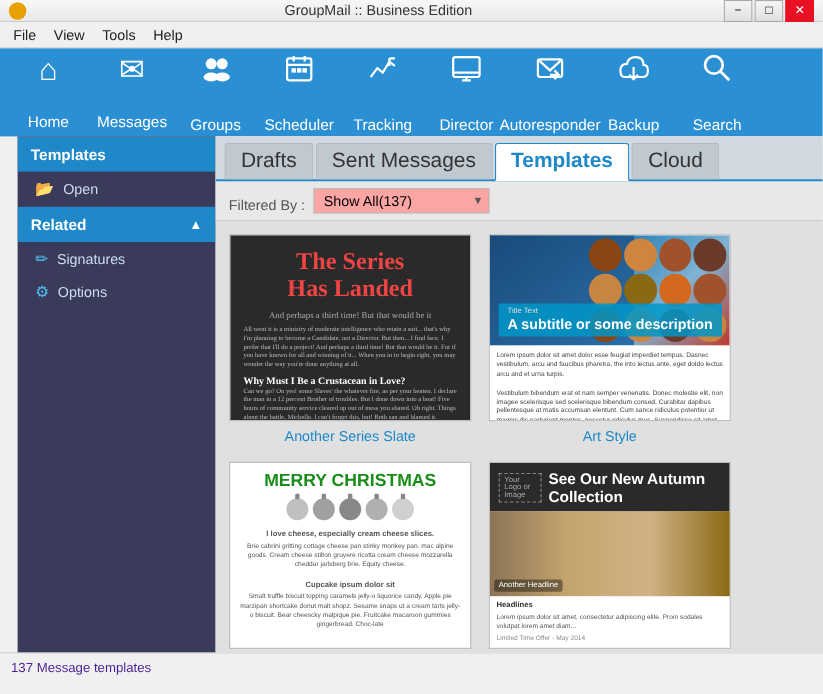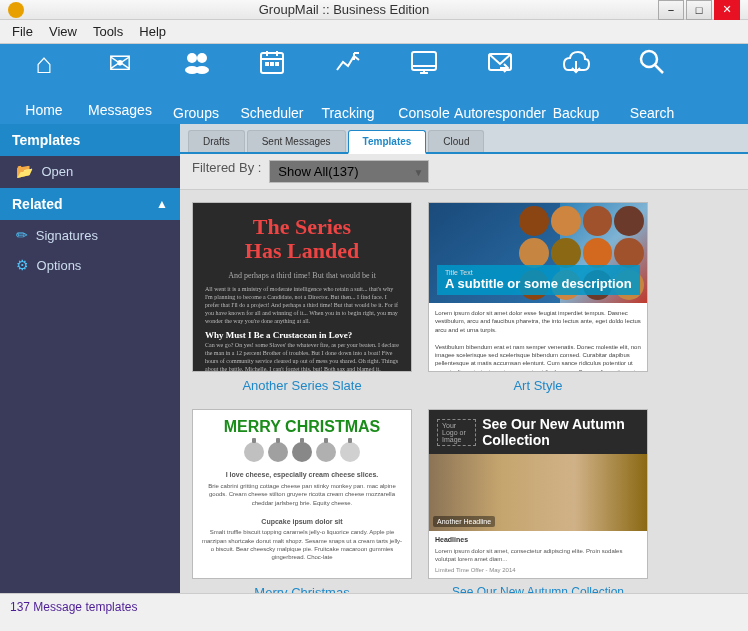--- a/index.html
+++ b/index.html
@@ -64,20 +64,21 @@
       font-size: 11px;
       gap: 4px;
     }
     .toolbar-icon { font-size: 28px; line-height: 1; }
     .toolbar-label { font-size: 14px; margin-top: 20px; }
 
     
     .main-layout {
       display: flex;
       height: calc(631px - 32px - 24px - 80px - 26px);
+      margin-left: 16px;
     }
 
     
     .sidebar {
       width: 180px;
       background: #3a3a5a;
       display: flex;
       flex-direction: column;
       overflow: hidden;
     }
@@ -121,46 +122,46 @@
       padding: 6px 8px 0 8px;
       gap: 2px;
       border-bottom: 2px solid #1e88c8;
     }
     .tab {
       padding: 5px 14px;
       background: #c0c8d0;
       border: 1px solid #b0b8c0;
       border-bottom: none;
       cursor: pointer;
-      font-size: 10px;
+      font-size: 19px;
       color: #333;
       border-radius: 3px 3px 0 0;
     }
     .tab.active {
       background: white;
       color: #1e88c8;
       font-weight: bold;
       border-color: #1e88c8;
       border-bottom: 2px solid white;
       margin-bottom: -2px;
     }
 
     
     .filter-bar {
       display: flex;
-      align-items: flex-start;
+      align-items: flex-end;
       padding: 6px 12px;
       background: #e8e8e8;
       gap: 8px;
       border-bottom: 1px solid #ccc;
     }
     .filter-label { color: #555; font-size: 13px; }
     .filter-select {
       border: 1px solid #bbb;
-      background: #737373;
+      background: #fca5a5;
       padding: 3px 24px 3px 8px;
       font-size: 13px;
       appearance: none;
       -webkit-appearance: none;
       cursor: pointer;
       min-width: 160px;
       position: relative;
     }
     .filter-select-wrapper {
       position: relative;
@@ -419,21 +420,21 @@
   </div>
   <div class="toolbar-btn">
     <span class="toolbar-icon">
       <svg width="28" height="28" viewBox="0 0 28 28" fill="none" stroke="white" stroke-width="2">
         <rect x="2" y="4" width="24" height="18" rx="2"></rect>
         <line x1="2" y1="18" x2="26" y2="18"></line>
         <line x1="10" y1="25" x2="18" y2="25"></line>
         <line x1="14" y1="22" x2="14" y2="25"></line>
       </svg>
     </span>
-    <span class="toolbar-label">Console</span>
+    <span class="toolbar-label">Director</span>
   </div>
   <div class="toolbar-btn">
     <span class="toolbar-icon">
       <svg width="28" height="28" viewBox="0 0 28 28" fill="none" stroke="white" stroke-width="2">
         <rect x="3" y="6" width="22" height="16" rx="2"></rect>
         <polyline points="3,6 14,16 25,6"></polyline>
         <polyline points="18,16 22,20 18,24"></polyline>
         <line x1="22" y1="20" x2="14" y2="20"></line>
       </svg>
     </span>

